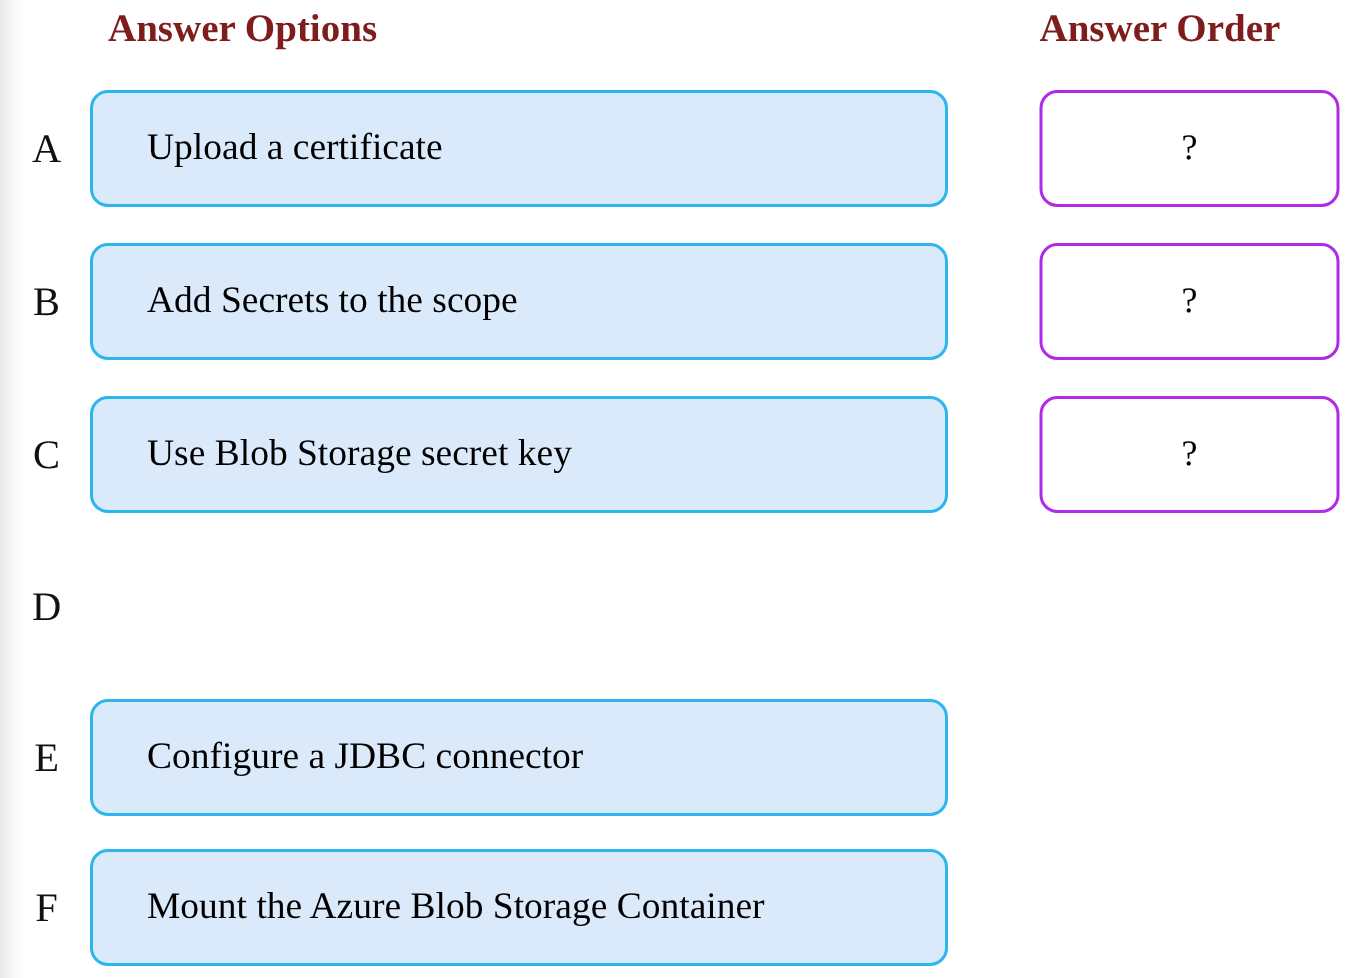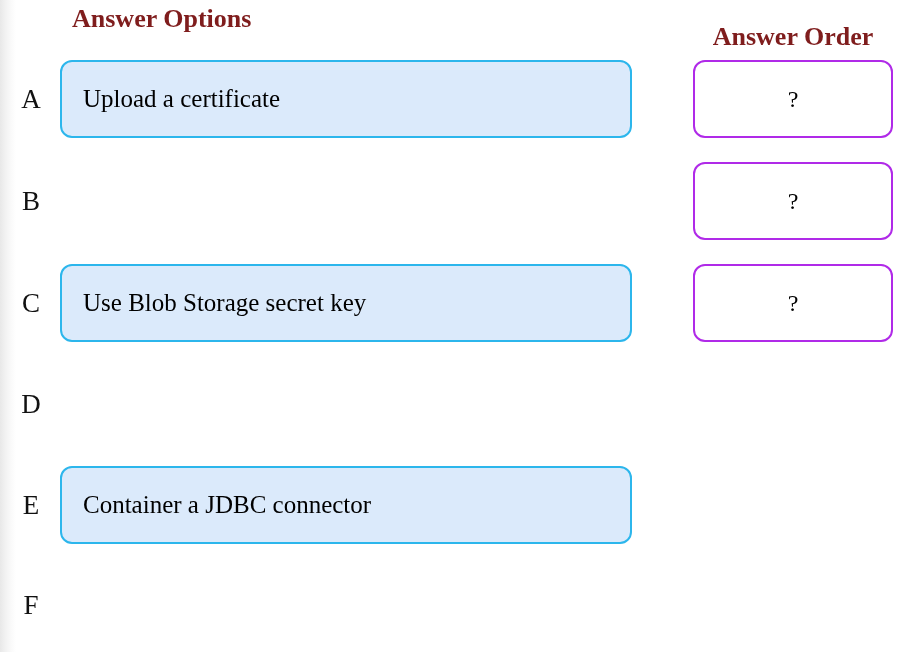--- a/index.html
+++ b/index.html
@@ -44,22 +44,21 @@
     white-space: nowrap;
   }
   .col-header.options-header {
     left: 72px;
     top: 4px;
   }
   .col-header.order-header {
     left: 693px;
     top: 4px;
     width: 200px;
-    text-align: center;
-    margin-top: 18px;
+    text-align: left;
   }
 
   
   .row {
     position: absolute;
     left: 0;
     width: 906px;
     height: 78px;
   }
 
@@ -83,21 +82,21 @@
     width: 572px;
     height: 78px;
     box-sizing: border-box;
     border: 2px solid #2cb6ec;
     border-radius: 12px;
     background: #dbeafb;
     display: flex;
     align-items: center;
   }
   .option-text {
-    padding-left: 21px;
+    padding-left: 36px;
     font-size: 25px;
     line-height: 30px;
     color: #000000;
     white-space: nowrap;
   }
 
   .order-box {
     position: absolute;
     left: 693px;
     top: 0;
@@ -133,20 +132,23 @@
     <div class="option-box">
       <span class="option-text">Upload a certificate</span>
     </div>
     <div class="order-box">
       <span class="order-text">?</span>
     </div>
   </div>
 
   <div class="row" id="row-1" style="top: 162px;">
     <div class="row-letter">B</div>
+    <div class="option-box">
+      <span class="option-text">Add Secrets to the scope</span>
+    </div>
     <div class="order-box">
       <span class="order-text">?</span>
     </div>
   </div>
 
   <div class="row" id="row-2" style="top: 264px;">
     <div class="row-letter">C</div>
     <div class="option-box">
       <span class="option-text">Use Blob Storage secret key</span>
     </div>
@@ -155,21 +157,24 @@
     </div>
   </div>
 
   <div class="row" id="row-3" style="top: 365px;">
     <div class="row-letter">D</div>
   </div>
 
   <div class="row" id="row-4" style="top: 466px;">
     <div class="row-letter">E</div>
     <div class="option-box">
-      <span class="option-text">Container a JDBC connector</span>
+      <span class="option-text">Configure a JDBC connector</span>
     </div>
   </div>
 
   <div class="row" id="row-5" style="top: 566px;">
     <div class="row-letter">F</div>
+    <div class="option-box">
+      <span class="option-text">Mount the Azure Blob Storage Container</span>
+    </div>
   </div>
 
 </div>
 
 </body></html>

